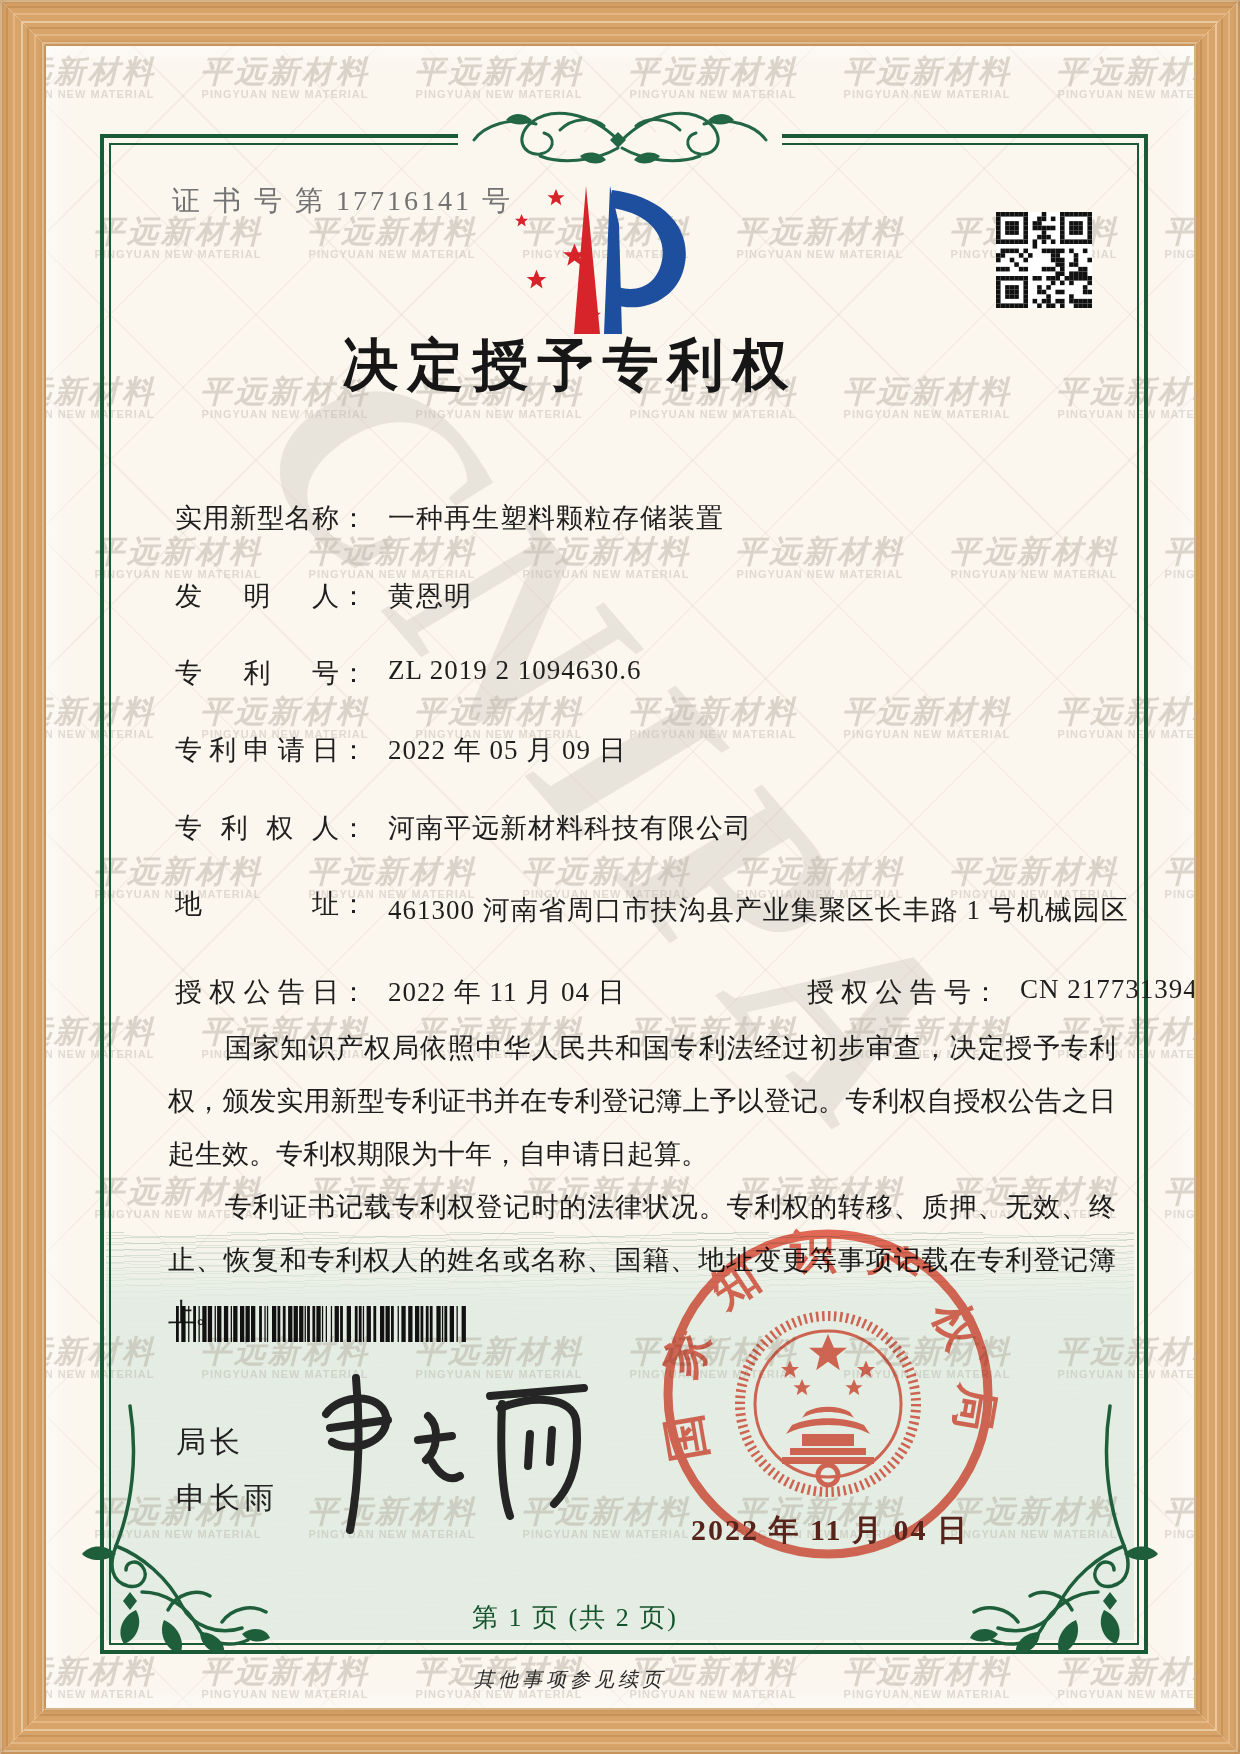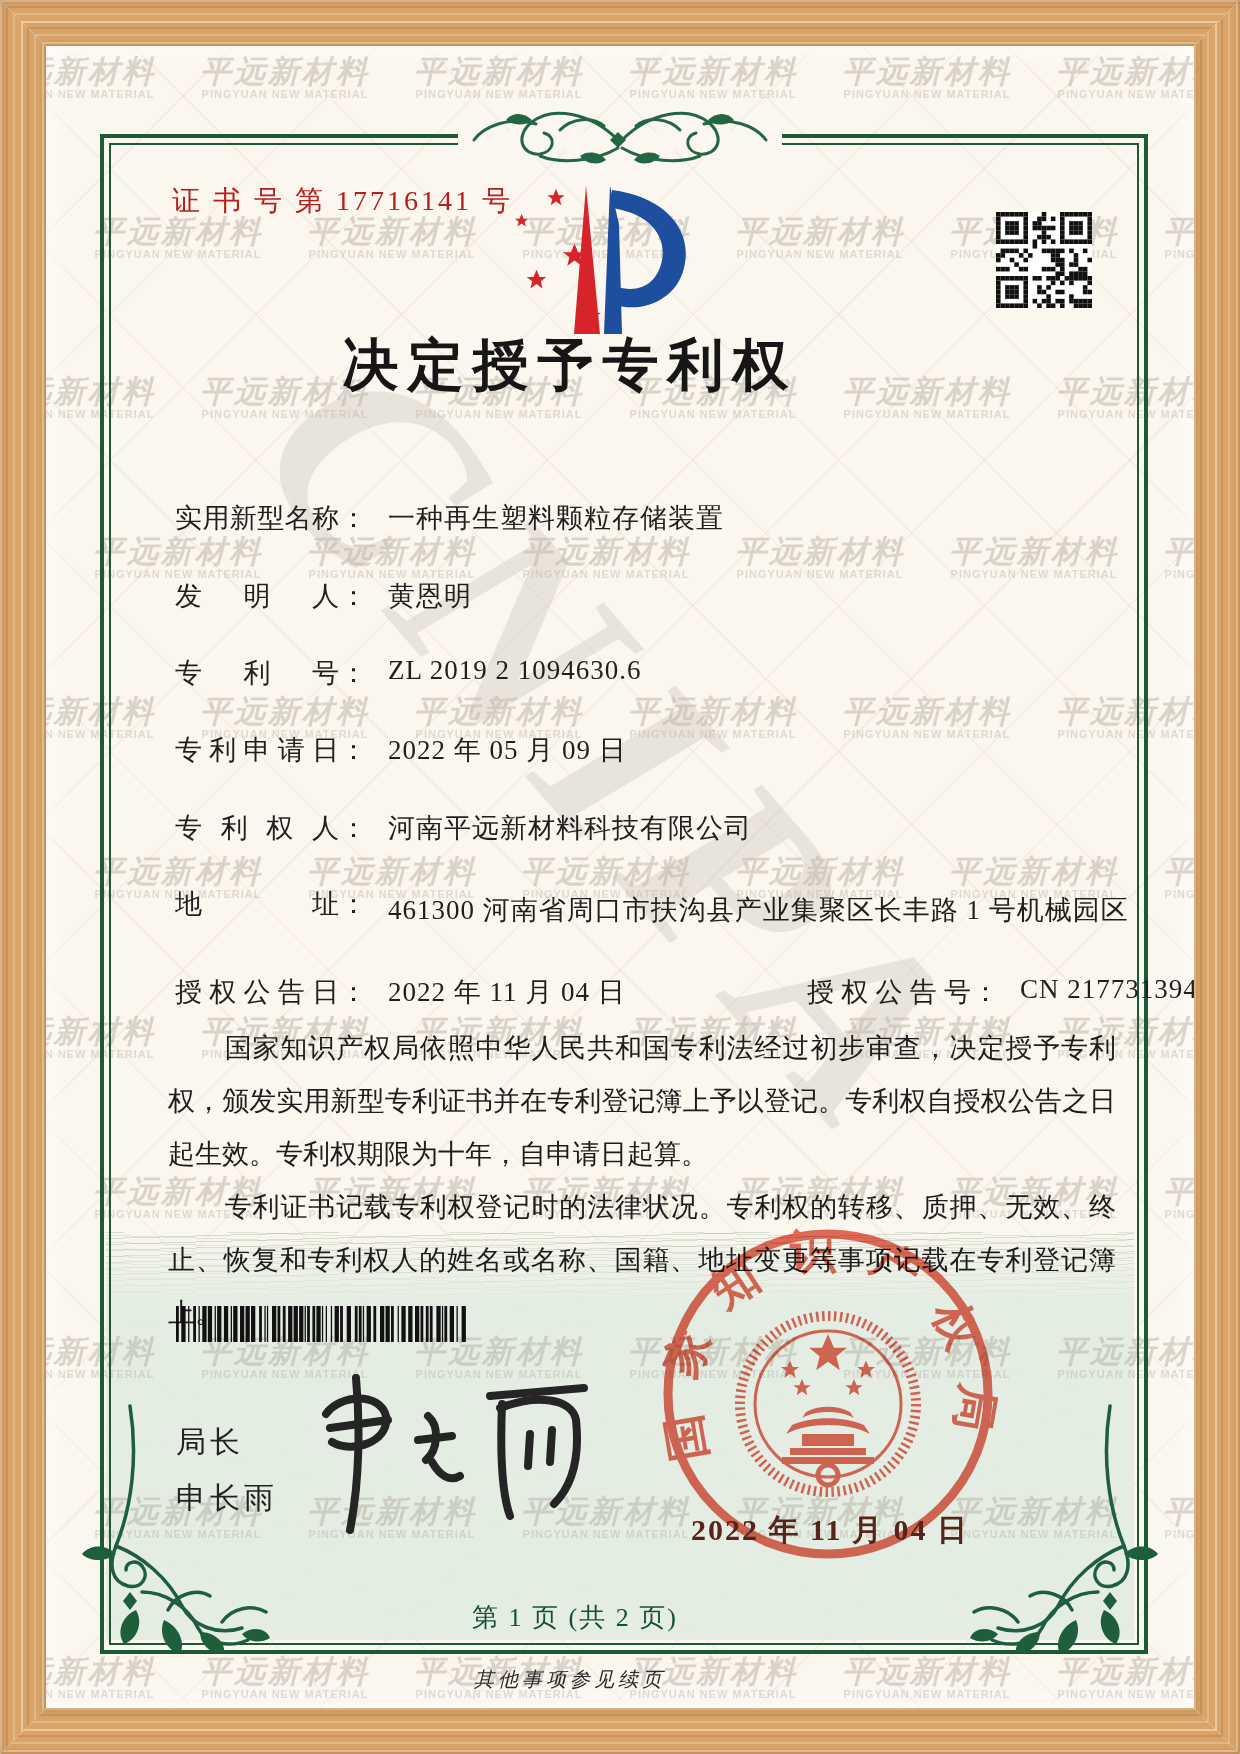--- a/index.html
+++ b/index.html
@@ -37,21 +37,21 @@
   .wm-en{font-size:11px;font-weight:bold;letter-spacing:1px;color:rgba(171,160,146,.34);}
   .wm-cnipa{position:absolute;left:430px;top:300px;z-index:2;pointer-events:none;
     font-size:265px;font-style:italic;font-weight:bold;letter-spacing:28px;
     color:rgba(193,186,176,.30);transform:rotate(49deg);transform-origin:0 0;white-space:nowrap;}
   
   .gborder{position:absolute;left:100px;top:134px;width:1040px;height:1512px;z-index:3;
     border:4px solid #1b5a36;pointer-events:none;}
   .gborder::after{content:"";position:absolute;inset:5px;border:2px solid #1b5a36;}
   .ornament{position:absolute;z-index:3;pointer-events:none;}
   
-  .cert-no{position:absolute;left:172px;top:182px;z-index:4;font-size:28px;letter-spacing:3px;color:#b91c1c;}
+  .cert-no{position:absolute;left:172px;top:182px;z-index:4;font-size:28px;letter-spacing:3px;color:#737373;}
   .logo{position:absolute;left:486px;top:184px;z-index:4;}
   .qr{position:absolute;left:996px;top:212px;z-index:4;}
   .title{position:absolute;left:100px;top:328px;width:940px;z-index:4;text-align:center;
     font-size:56px;font-weight:bold;letter-spacing:9px;color:#161616;}
   .frow{position:absolute;left:175px;z-index:4;display:flex;font-size:27px;color:#1f1f1f;white-space:nowrap;}
   .flabel{display:inline-block;width:164px;text-align:justify;text-align-last:justify;}
   .fcolon{margin-left:1px;}
   .fvalue{margin-left:21px;letter-spacing:1px;}
   .frow.addr{white-space:normal;}
   .frow.addr .fvalue{width:768px;line-height:49px;}

